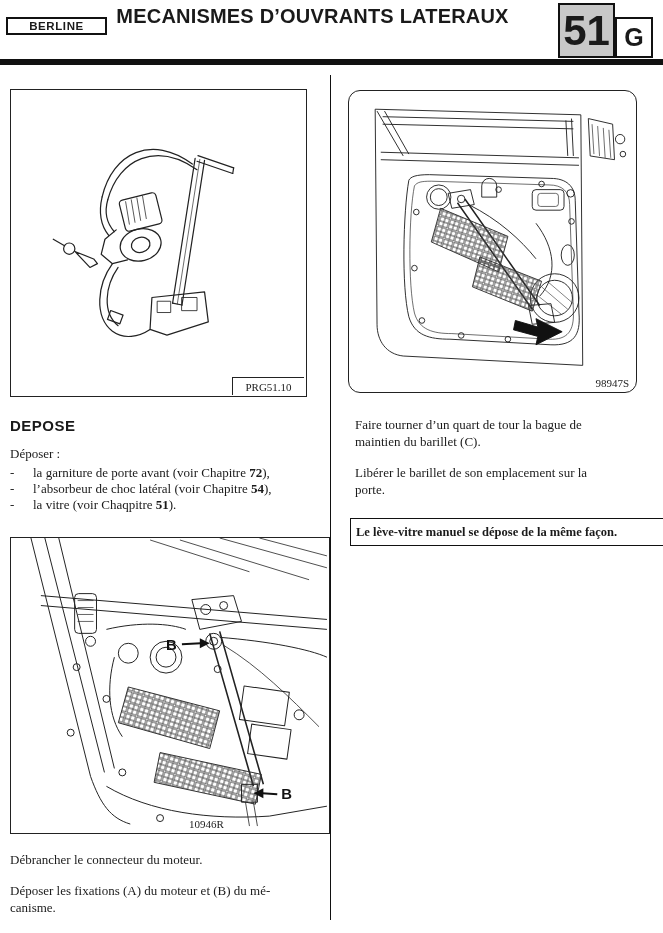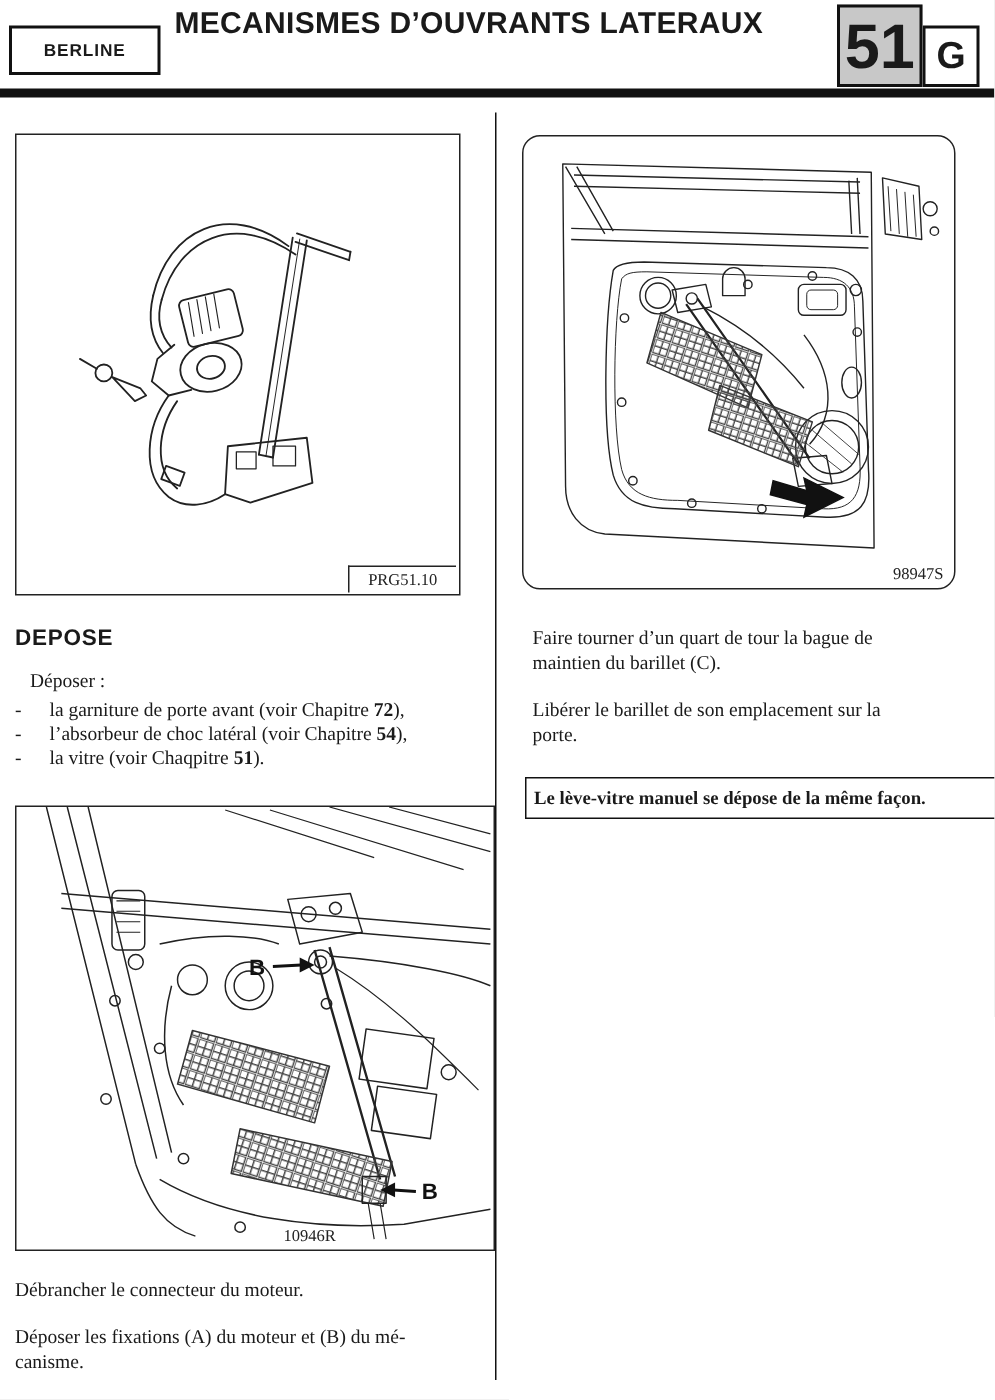--- a/index.html
+++ b/index.html
@@ -4,21 +4,21 @@
 <style>
   * { margin:0; padding:0; box-sizing:border-box; }
   html,body { background:#e8e8e8; }
   .page {
     position:relative; width:663px; height:933px; background:#ffffff;
     font-family:"Liberation Serif", serif; color:#1a1a1a; overflow:hidden;
     margin:0 auto;
   }
   
   .variant-box {
-    position:absolute; left:6px; top:17px; width:101px; height:33px;
+    position:absolute; left:6px; top:17px; width:101px; height:18px;
     border:2px solid #111; display:flex; align-items:center; justify-content:center;
     font-family:"Liberation Sans", sans-serif; font-weight:bold; font-size:11.5px; letter-spacing:.6px;
   }
   .title-block { position:absolute; left:0; top:5px; width:600px; text-align:center;
     font-family:"Liberation Sans", sans-serif; font-weight:bold;padding-left:25px; }
   .title-main { font-size:20px; letter-spacing:.2px; }
   .title-sub  { font-size:17px; margin-top:3px; }
   .num-box {
     position:absolute; left:558px; top:3px; width:57px; height:55px;
     background:#c8c8c8; border:2.5px solid #111;
@@ -43,21 +43,21 @@
   .cap { position:absolute; font-family:"Liberation Serif", serif; font-size:11px; color:#222; }
   .cap1 { right:2px; bottom:1px; width:72px; height:18px; border-left:1px solid #222; border-top:1px solid #222;
           background:#fff; display:flex; align-items:center; justify-content:center; }
   .cap2 { right:7px; bottom:3px; }
   .cap3 { left:178px; bottom:3px; }
 
   
   .h-depose { position:absolute; left:10px; top:417px;
     font-family:"Liberation Sans", sans-serif; font-weight:bold; font-size:15px; letter-spacing:.5px; }
   .txt { font-size:13px; line-height:16px; }
-  .intro { position:absolute; left:20px; top:446px; }
+  .intro { position:absolute; left:10px; top:446px; }
   .bullets { position:absolute; left:10px; top:465px; width:314px; }
   .bullet-row { display:flex; }
   .bullet-row .dash { width:23px; flex:0 0 23px; }
   .bullet-row b { font-weight:bold; }
   .bp1 { position:absolute; left:10px; top:852px; width:312px; }
   .bp2 { position:absolute; left:10px; top:882px; width:312px; line-height:17px; }
   .rp1 { position:absolute; left:355px; top:416px; width:300px; line-height:17px; }
   .rp2 { position:absolute; left:355px; top:464px; width:300px; line-height:17px; }
   .note-box {
     position:absolute; left:350px; top:518px; width:323px; height:28px;

